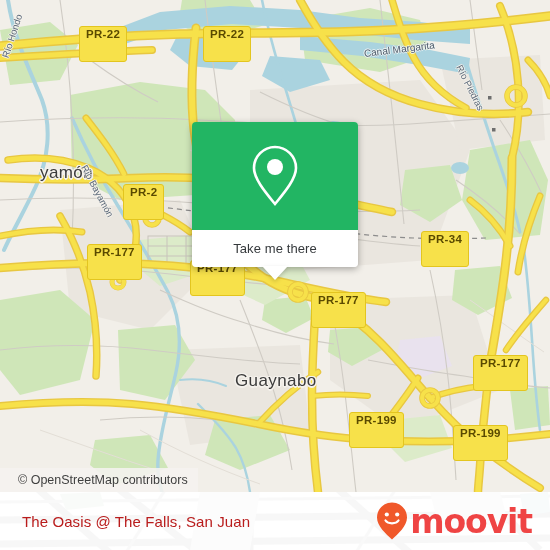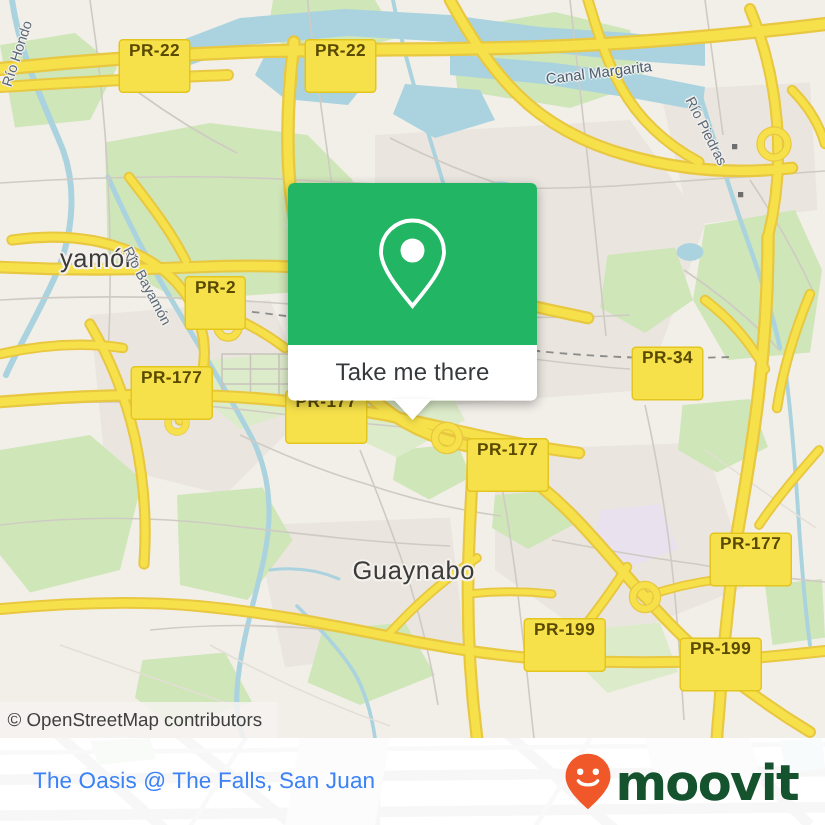--- a/index.html
+++ b/index.html
@@ -99,21 +99,21 @@
     background: #ffffff;
     height: 37px;
     border-radius: 0 0 4px 4px;
     display: flex;
     align-items: center;
     justify-content: center;
     position: relative;
   }
   #popup-label {
     color: #35393c;
-    font-size: 16px;
+    font-size: 13px;
     letter-spacing: .1px;
   }
   #popup-tail {
     position: absolute;
     left: 50%;
     bottom: -13px;
     margin-left: -13px;
     width: 0; height: 0;
     border-left: 13px solid transparent;
     border-right: 13px solid transparent;
@@ -122,21 +122,21 @@
   }
 
   
   #osm-attrib {
     position: absolute;
     left: 0;
     bottom: 0;
     background: rgba(245,243,239,.88);
     color: #3f3f3f;
     font-size: 12.5px;
-    padding: 5px 10px 5px 5px;
+    padding: 5px 10px 5px 18px;
     z-index: 20;
     font-family: "Liberation Sans", sans-serif;
     white-space: nowrap;
   }
 
   
   #footer {
     position: absolute;
     left: 0;
     top: 492px;
@@ -149,36 +149,36 @@
     position: absolute;
     left: 0; top: 0;
     width: 550px; height: 58px;
     opacity: .30;
   }
   #footer-title {
     position: absolute;
     left: 22px;
     top: 50%;
     transform: translateY(-50%);
-    color: #3b82f6;
+    color: #b91c1c;
     font-size: 15px;
     letter-spacing: .1px;
     z-index: 3;
   }
   #footer-logo {
     position: absolute;
     right: 18px;
     top: 50%;
     transform: translateY(-50%);
     display: flex;
     align-items: center;
     z-index: 3;
   }
   #moovit-wordmark {
-    color: #14532d;
+    color: #ef4444;
     font-size: 33px;
     font-weight: bold;
     letter-spacing: -1.1px;
     line-height: 1;
     margin-left: 1px;
     font-family: "DejaVu Sans", sans-serif;
   }
 </style>
 </head>
 <body>

